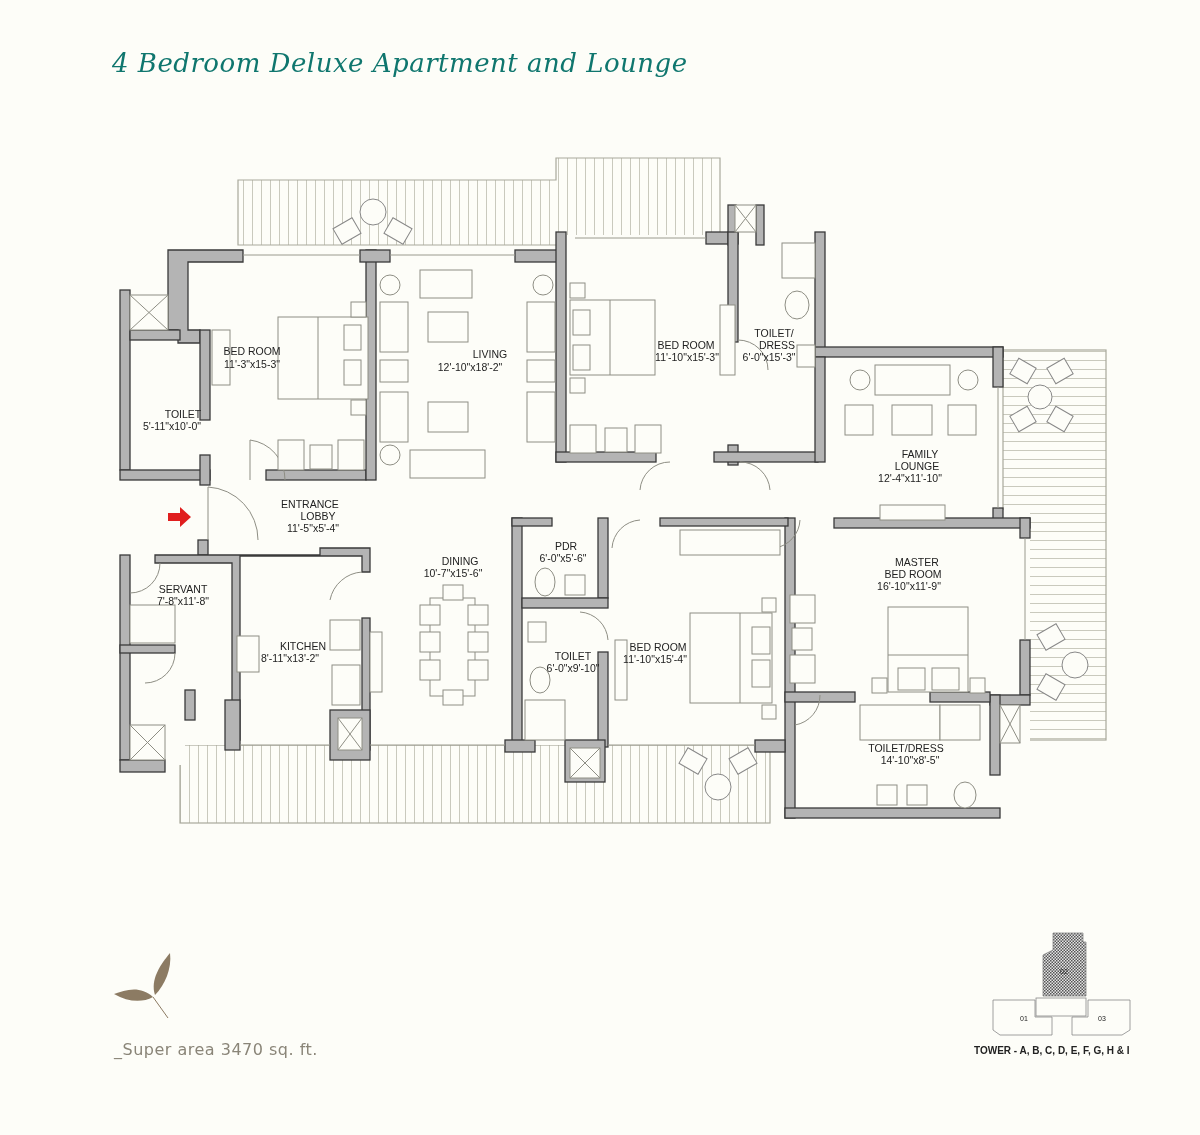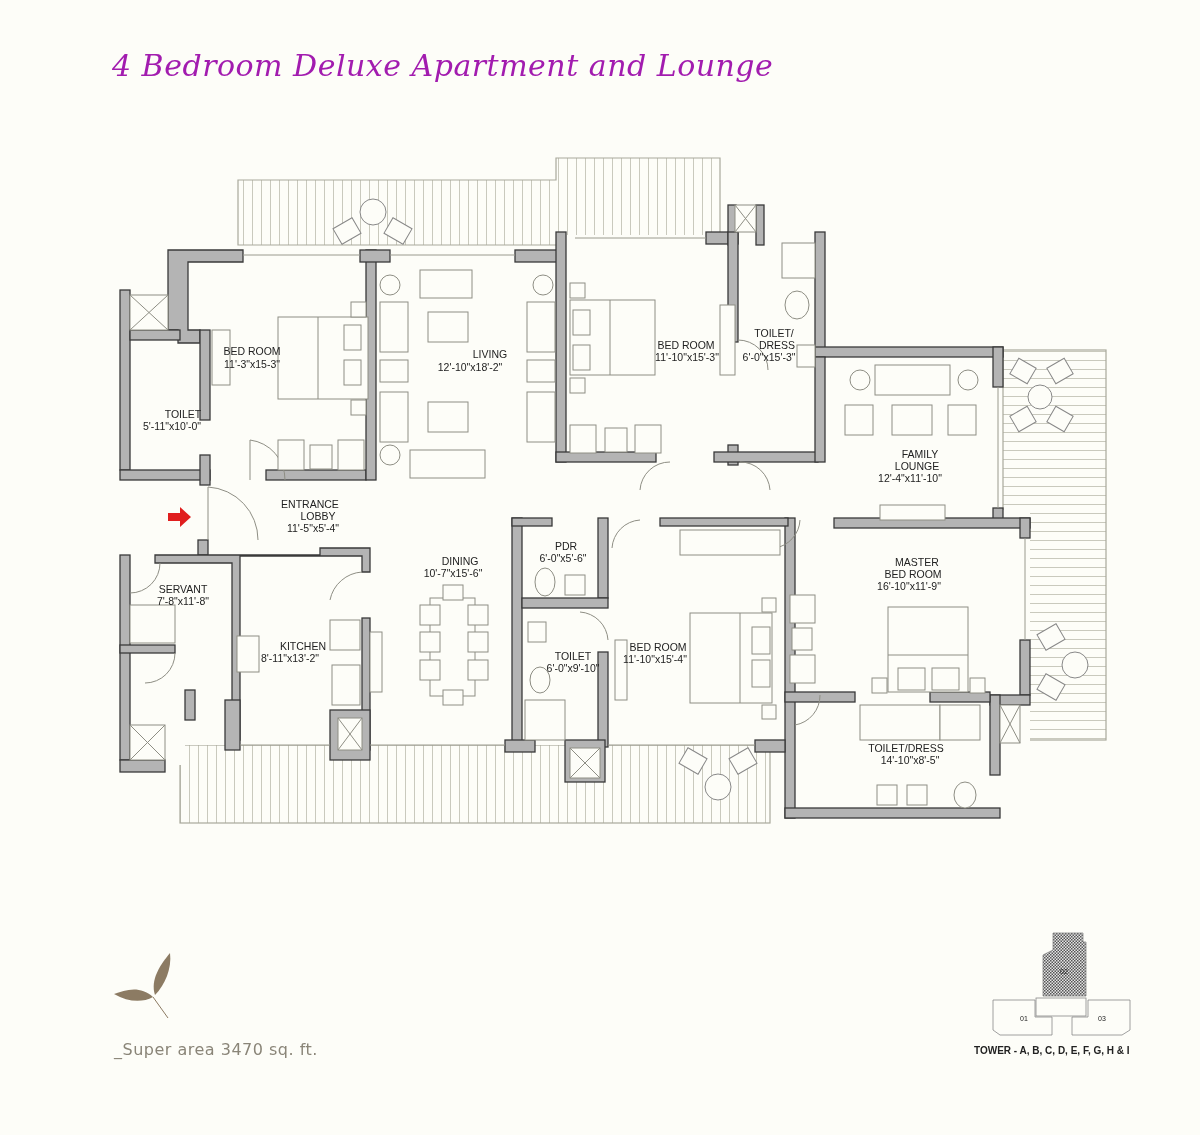--- a/index.html
+++ b/index.html
@@ -7,22 +7,22 @@
     width: 1200px; height: 1135px;
     background: #fdfdf8;
     position: relative;
     overflow: hidden;
     font-family: "Liberation Sans", sans-serif;
   }
   .title {
     position: absolute; left: 112px; top: 48px;
     font-family: "DejaVu Serif", serif;
     font-style: italic;
-    font-size: 30px;
-    color: #a21caf;
+    font-size: 26px;
+    color: #0f766e;
     letter-spacing: 0.5px;
   }
   svg.plan { position: absolute; left: 0; top: 0; }
   .lbl {
     font-family: "Liberation Sans", sans-serif;
     font-size: 10.5px;
     fill: #222;
   }
   .area {
     position: absolute; left: 114px; top: 1040px;

